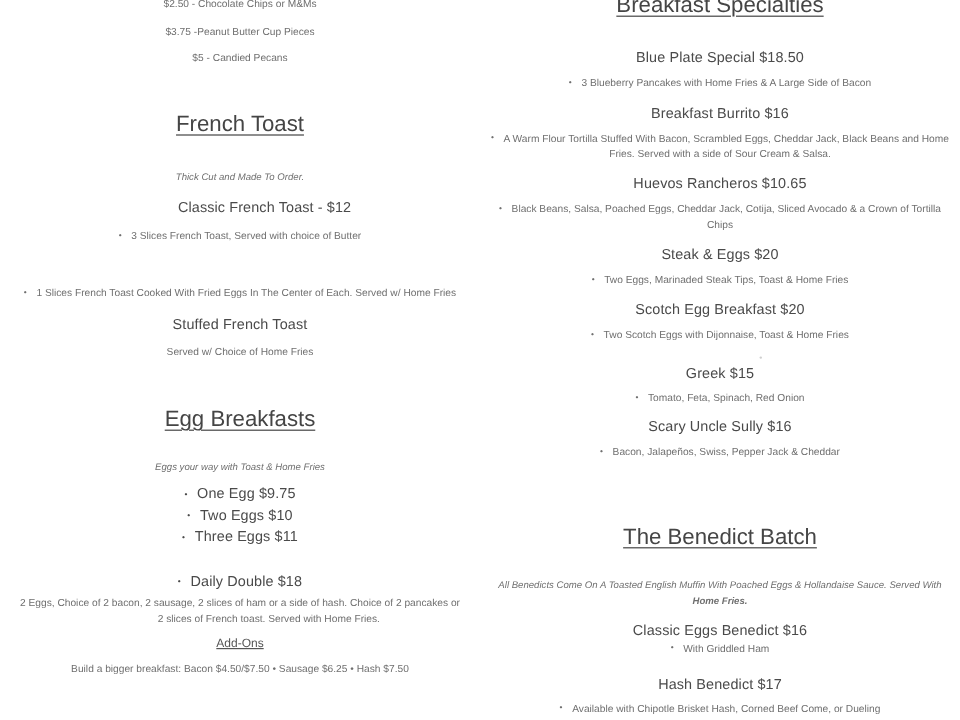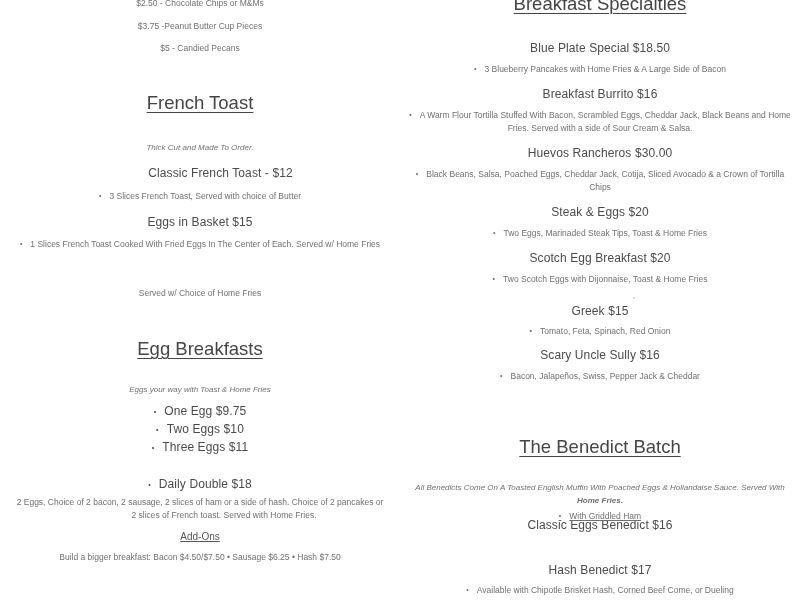--- a/index.html
+++ b/index.html
@@ -26,23 +26,23 @@
   <div class="abs small" style="top:-2px;">$2.50 - Chocolate Chips or M&amp;Ms</div>
   <div class="abs small" style="top:21px;">$3.75 -Peanut Butter Cup Pieces</div>
   <div class="abs small" style="top:43px;">$5 - Candied Pecans</div>
 
   <div class="abs section-title" style="top:92px;">French Toast</div>
   <div class="abs italic" style="top:143px;">Thick Cut and Made To Order.</div>
 
   <div class="abs item-title" style="top:166px;padding-left:41px;">Classic French Toast - $12</div>
   <div class="abs small" style="top:191px;"><span class="bullet"></span><span>3 Slices French Toast, Served with choice of Butter</span></div>
 
-  <div class="abs item-title" style="top:215px;">Eggs in Basket $15</div>
   <div class="abs small" style="top:239px;"><span class="bullet"></span><span>1 Slices French Toast Cooked With Fried Eggs In The Center of Each. Served w/ Home Fries</span></div>
 
+  <div class="abs item-title" style="top:263px;">Stuffed French Toast</div>
   <div class="abs small" style="top:288px;">Served w/ Choice of Home Fries</div>
 
   <div class="abs section-title" style="top:338px;">Egg Breakfasts</div>
   <div class="abs italic" style="top:385px;">Eggs your way with Toast &amp; Home Fries</div>
 
   <div class="abs item-title" style="top:404px;"><span class="bullet"></span><span>One Egg $9.75</span></div>
   <div class="abs item-title" style="top:422px;"><span class="bullet"></span><span>Two Eggs $10</span></div>
   <div class="abs item-title" style="top:440px;"><span class="bullet"></span><span>Three Eggs $11</span></div>
 
   <div class="abs item-title" style="top:477px;"><span class="bullet"></span><span>Daily Double $18</span></div>
@@ -56,21 +56,21 @@
 <div class="col col-right">
   <div class="abs section-title" style="top:-7px;">Breakfast Specialties</div>
 
   <div class="abs item-title" style="top:41px;">Blue Plate Special  $18.50</div>
   <div class="abs small" style="top:64px;"><span class="bullet"></span><span>3 Blueberry Pancakes with Home Fries &amp; A Large Side of Bacon</span></div>
 
   <div class="abs item-title" style="top:87px;">Breakfast Burrito $16</div>
   <div class="abs small" style="top:110px;"><span class="bullet"></span><span>A Warm Flour Tortilla Stuffed With Bacon, Scrambled Eggs, Cheddar Jack, Black Beans and Home</span></div>
   <div class="abs small" style="top:123px;">Fries. Served with a side of Sour Cream &amp; Salsa.</div>
 
-  <div class="abs item-title" style="top:146px;">Huevos Rancheros  $30.00</div>
+  <div class="abs item-title" style="top:146px;">Huevos Rancheros  $10.65</div>
   <div class="abs small" style="top:169px;"><span class="bullet"></span><span>Black Beans, Salsa, Poached Eggs, Cheddar Jack, Cotija, Sliced Avocado &amp; a Crown of Tortilla</span></div>
   <div class="abs small" style="top:182px;">Chips</div>
 
   <div class="abs item-title" style="top:205px;">Steak &amp; Eggs $20</div>
   <div class="abs small" style="top:228px;"><span class="bullet"></span><span>Two Eggs, Marinaded Steak Tips, Toast &amp; Home Fries</span></div>
 
   <div class="abs item-title" style="top:251px;">Scotch Egg Breakfast $20</div>
   <div class="abs small" style="top:274px;"><span class="bullet"></span><span>Two Scotch Eggs with Dijonnaise, Toast &amp; Home Fries</span></div>
 
   <div class="dot" style="left:233px; top:297px;"></div>
@@ -79,17 +79,17 @@
   <div class="abs small" style="top:326px;"><span class="bullet"></span><span>Tomato, Feta, Spinach, Red Onion</span></div>
 
   <div class="abs item-title" style="top:348px;">Scary Uncle Sully $16</div>
   <div class="abs small" style="top:371px;"><span class="bullet"></span><span>Bacon, Jalapeños, Swiss, Pepper Jack &amp; Cheddar</span></div>
 
   <div class="abs section-title" style="top:436px;">The Benedict Batch</div>
   <div class="abs italic" style="top:483px;">All Benedicts Come On A Toasted English Muffin With Poached Eggs &amp; Hollandaise Sauce. Served With</div>
   <div class="abs italic" style="top:496px;font-weight:bold;">Home Fries.</div>
 
   <div class="abs item-title" style="top:518px;">Classic Eggs Benedict $16</div>
-  <div class="abs small" style="top:511px;text-decoration:underline;"><span class="bullet"></span><span>With Griddled Ham</span></div>
+  <div class="abs small" style="top:535px;"><span class="bullet"></span><span>With Griddled Ham</span></div>
 
   <div class="abs item-title" style="top:563px;">Hash Benedict $17</div>
   <div class="abs small" style="top:585px;"><span class="bullet"></span><span>Available with Chipotle Brisket Hash, Corned Beef Come, or Dueling</span></div>
 </div>
 
 </body></html>

